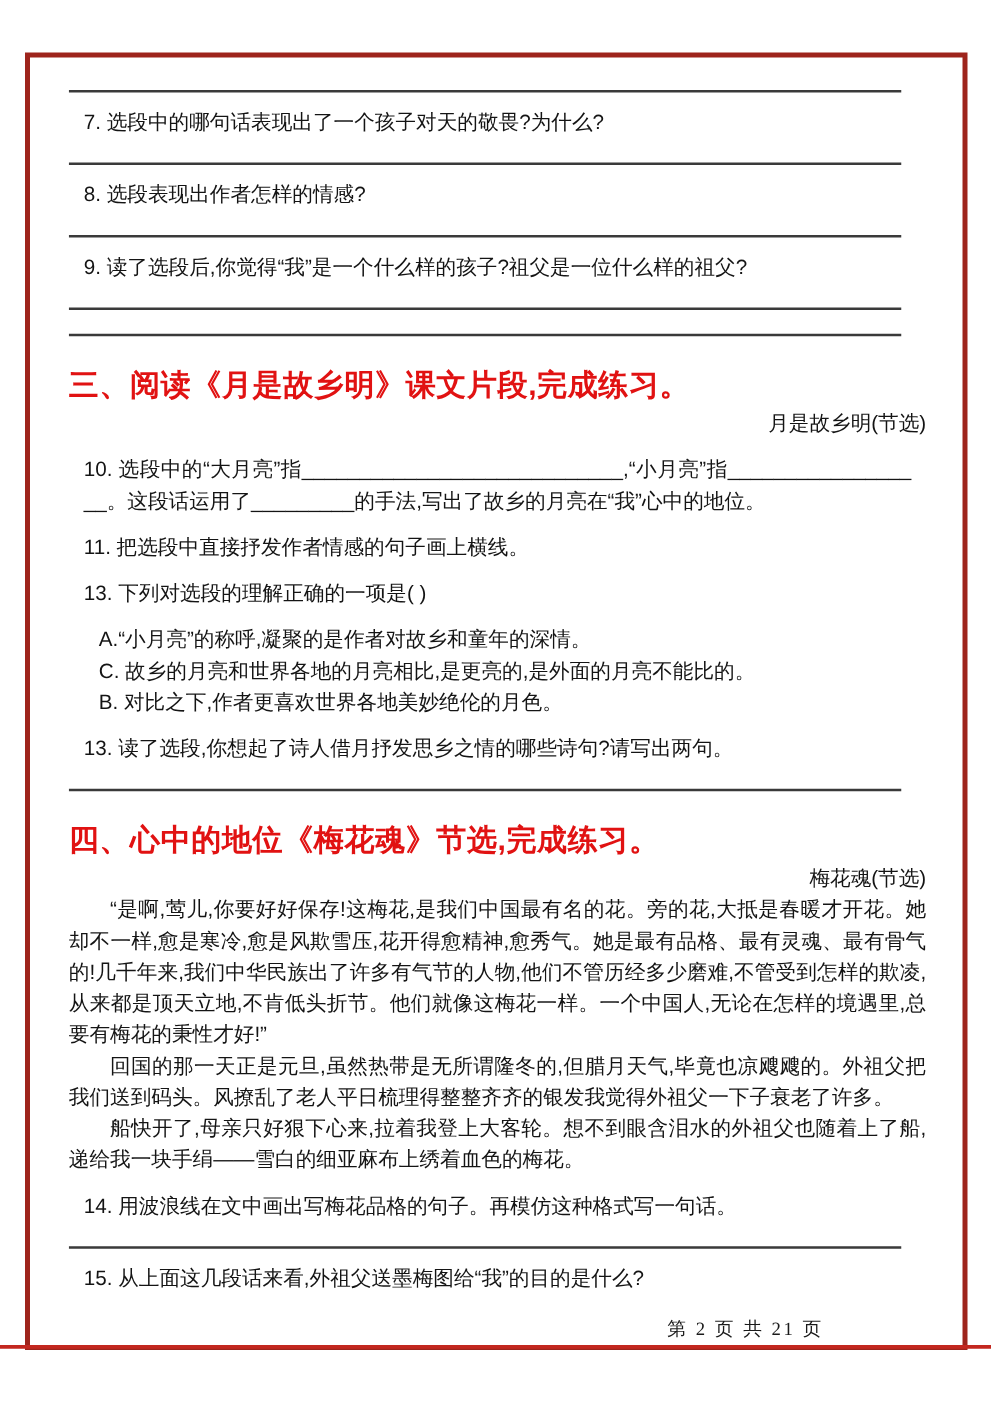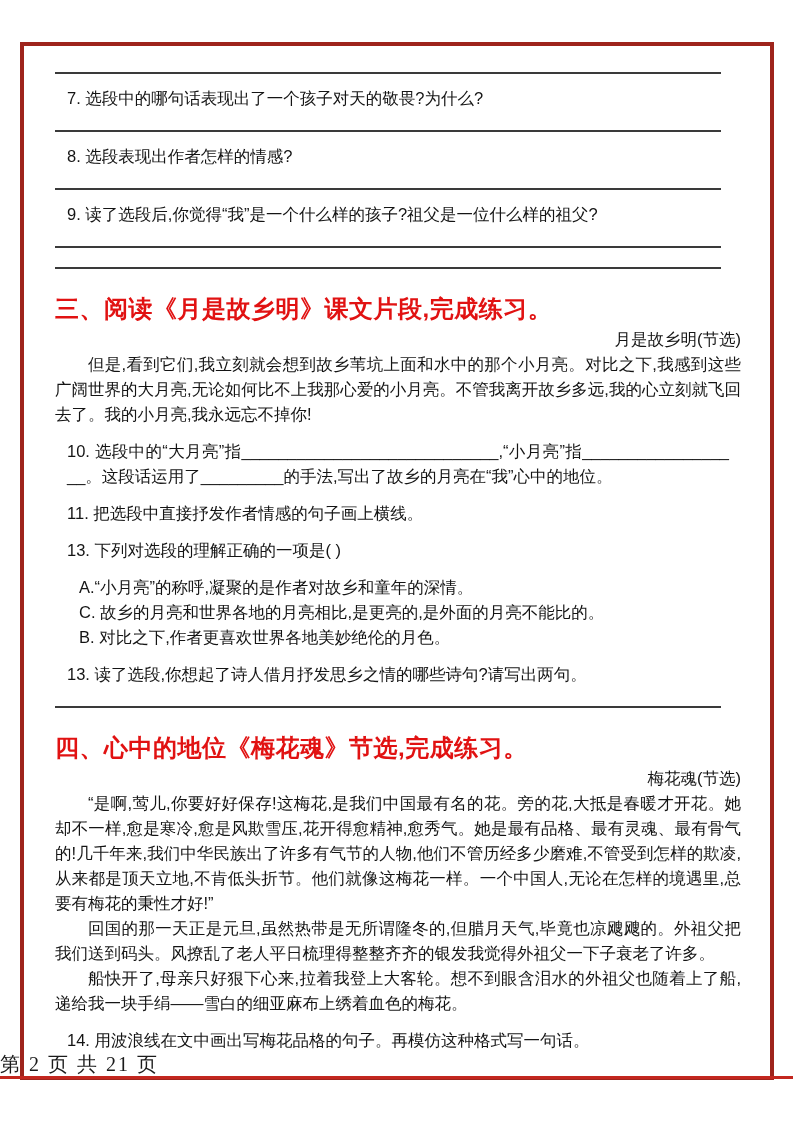--- a/index.html
+++ b/index.html
@@ -78,23 +78,23 @@
   }
   .para {
     margin: 0;
     text-indent: 2em;
   }
   .footer {
     position: absolute;
     left: 0;
     width: 659px;
     top: 1055px;
-    text-align: left;
+    text-align: right;
     font-family: "Liberation Serif", "DejaVu Serif", serif;
-    font-size: 20px;
+    font-size: 15px;
     line-height: 19px;
     color: #1a1a1a;
     letter-spacing: 2px;
   }
 </style>
 </head>
 <body>
 
 <div class="page-frame"></div>
 <div class="bottom-accent-line"></div>
@@ -103,21 +103,20 @@
     <div class="answer-line"></div>
     <div class="q">7. 选段中的哪句话表现出了一个孩子对天的敬畏?为什么?</div>
     <div class="answer-line"></div>
     <div class="q">8. 选段表现出作者怎样的情感?</div>
     <div class="answer-line"></div>
     <div class="q">9. 读了选段后,你觉得“我”是一个什么样的孩子?祖父是一位什么样的祖父?</div>
     <div class="answer-line"></div>
     <div class="answer-line"></div>
     <h2 class="sec">三、阅读《月是故乡明》课文片段,完成练习。</h2>
     <div class="subtitle">月是故乡明(节选)</div>
-    <div class="para">但是,看到它们,我立刻就会想到故乡苇坑上面和水中的那个小月亮。对比之下,我感到这些广阔世界的大月亮,无论如何比不上我那心爱的小月亮。不管我离开故乡多远,我的心立刻就飞回去了。我的小月亮,我永远忘不掉你!</div>
     <div class="q">10. 选段中的“大月亮”指____________________________,“小月亮”指__________________。这段话运用了_________的手法,写出了故乡的月亮在“我”心中的地位。</div>
     <div class="q">11. 把选段中直接抒发作者情感的句子画上横线。</div>
     <div class="q">13. 下列对选段的理解正确的一项是(  )</div>
     <div class="opt">A.“小月亮”的称呼,凝聚的是作者对故乡和童年的深情。</div>
     <div class="opt">C. 故乡的月亮和世界各地的月亮相比,是更亮的,是外面的月亮不能比的。</div>
     <div class="opt">B. 对比之下,作者更喜欢世界各地美妙绝伦的月色。</div>
     <div class="q">13. 读了选段,你想起了诗人借月抒发思乡之情的哪些诗句?请写出两句。</div>
     <div class="answer-line"></div>
     <h2 class="sec">四、心中的地位《梅花魂》节选,完成练习。</h2>
     <div class="subtitle">梅花魂(节选)</div>

